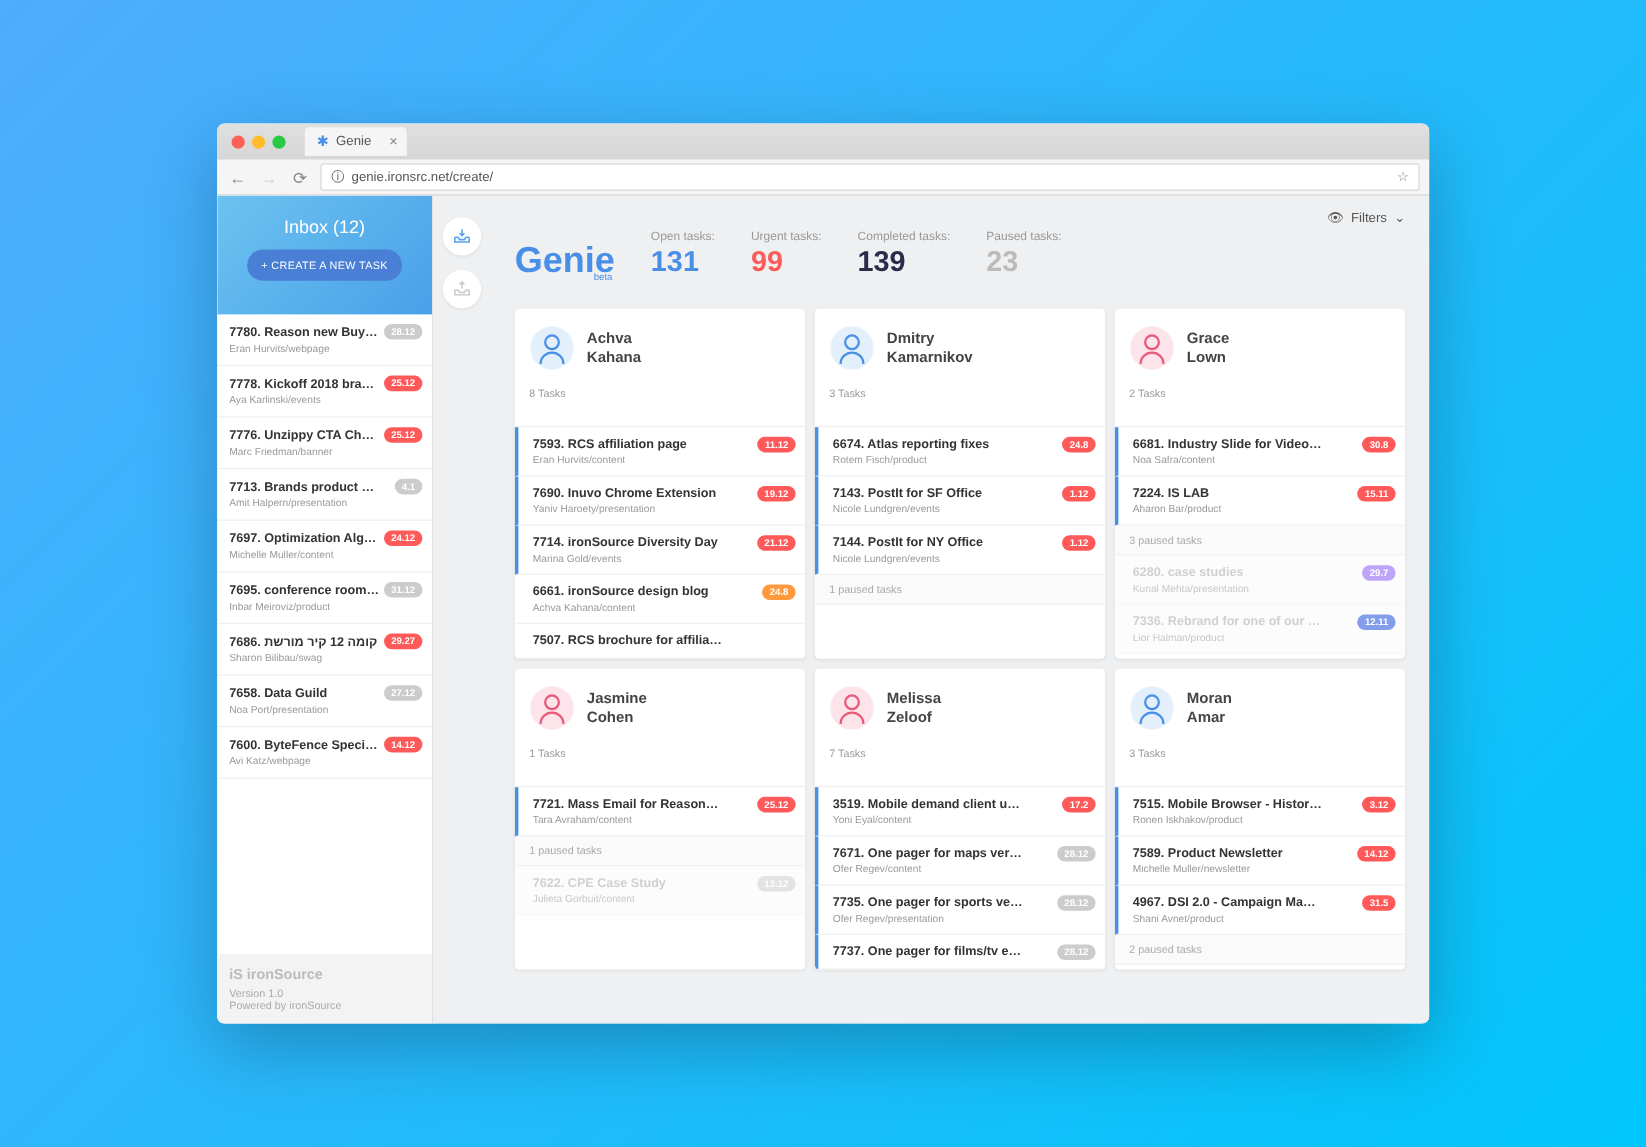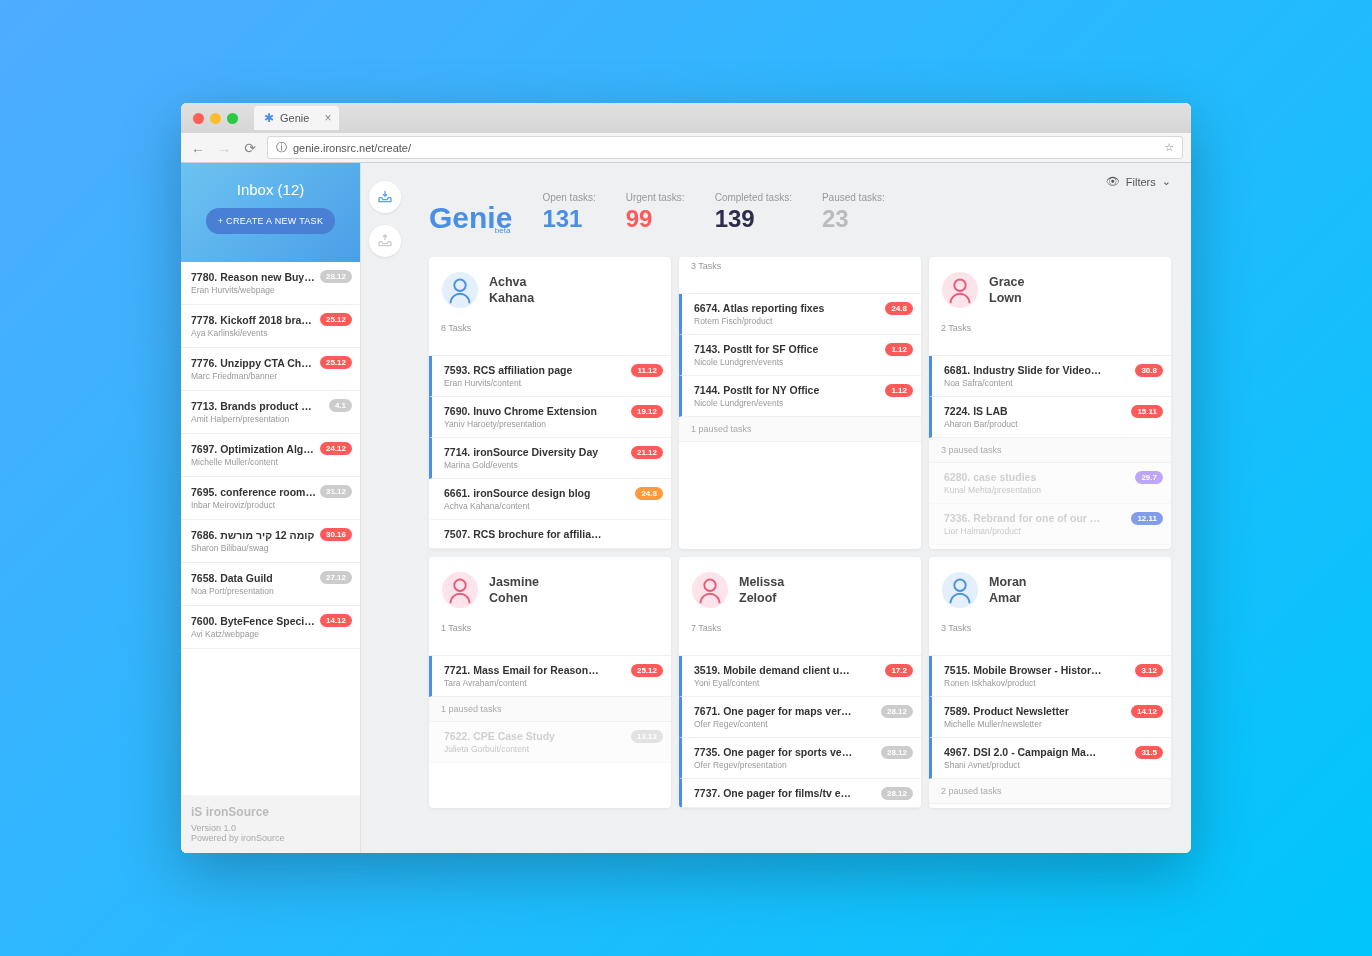--- a/index.html
+++ b/index.html
@@ -120,21 +120,21 @@
   <span class="inbox-badge" style="background:#ff5a5a">24.12</span>
           </div>
           <div class="inbox-item">
             <div class="inbox-item-title">7695. conference rooms …</div>
   <div class="inbox-item-sub">Inbar Meiroviz/product</div>
   <span class="inbox-badge" style="background:#ccc">31.12</span>
           </div>
           <div class="inbox-item">
             <div class="inbox-item-title">7686. קומה 12 קיר מורשת</div>
   <div class="inbox-item-sub">Sharon Bilibau/swag</div>
-  <span class="inbox-badge" style="background:#ff5a5a">30.16</span>
+  <span class="inbox-badge" style="background:#ff5a5a">29.27</span>
           </div>
           <div class="inbox-item">
             <div class="inbox-item-title">7658. Data Guild</div>
   <div class="inbox-item-sub">Noa Port/presentation</div>
   <span class="inbox-badge" style="background:#ccc">27.12</span>
           </div>
           <div class="inbox-item">
             <div class="inbox-item-title">7600. ByteFence Special …</div>
   <div class="inbox-item-sub">Avi Katz/webpage</div>
   <span class="inbox-badge" style="background:#ff5a5a">14.12</span>
@@ -226,20 +226,30 @@
       <div class="task-title">6661. ironSource design blog</div>
       <div class="task-sub">Achva Kahana/content</div>
       <span class="badge" style="background:#ff9a3c">24.8</span>
     </div>
             <div class="task ">
       <div class="task-title">7507. RCS brochure for affilia…</div>
 
     </div>
           </div>
           <div class="column">
+            <div class="col-header">
+    <div class="avatar">
+                <svg viewBox="0 0 40 40">
+                  <circle cx="20" cy="20" r="19" fill="#e3f0fc"></circle>
+                  <circle cx="20" cy="15" r="6" fill="none" stroke="#4a8fe7" stroke-width="2"></circle>
+                  <path d="M10 34c0-6 5-10 10-10s10 4 10 10" fill="none" stroke="#4a8fe7" stroke-width="2"></path>
+                </svg>
+              </div>
+    <div class="person-name">Dmitry<br>Kamarnikov</div>
+  </div>
   <div class="task-count">3 Tasks</div>
             <div class="task blue">
       <div class="task-title">6674. Atlas reporting fixes</div>
       <div class="task-sub">Rotem Fisch/product</div>
       <span class="badge" style="background:#ff5a5a">24.8</span>
     </div>
             <div class="task blue">
       <div class="task-title">7143. PostIt for SF Office</div>
       <div class="task-sub">Nicole Lundgren/events</div>
       <span class="badge" style="background:#ff5a5a">1.12</span>

